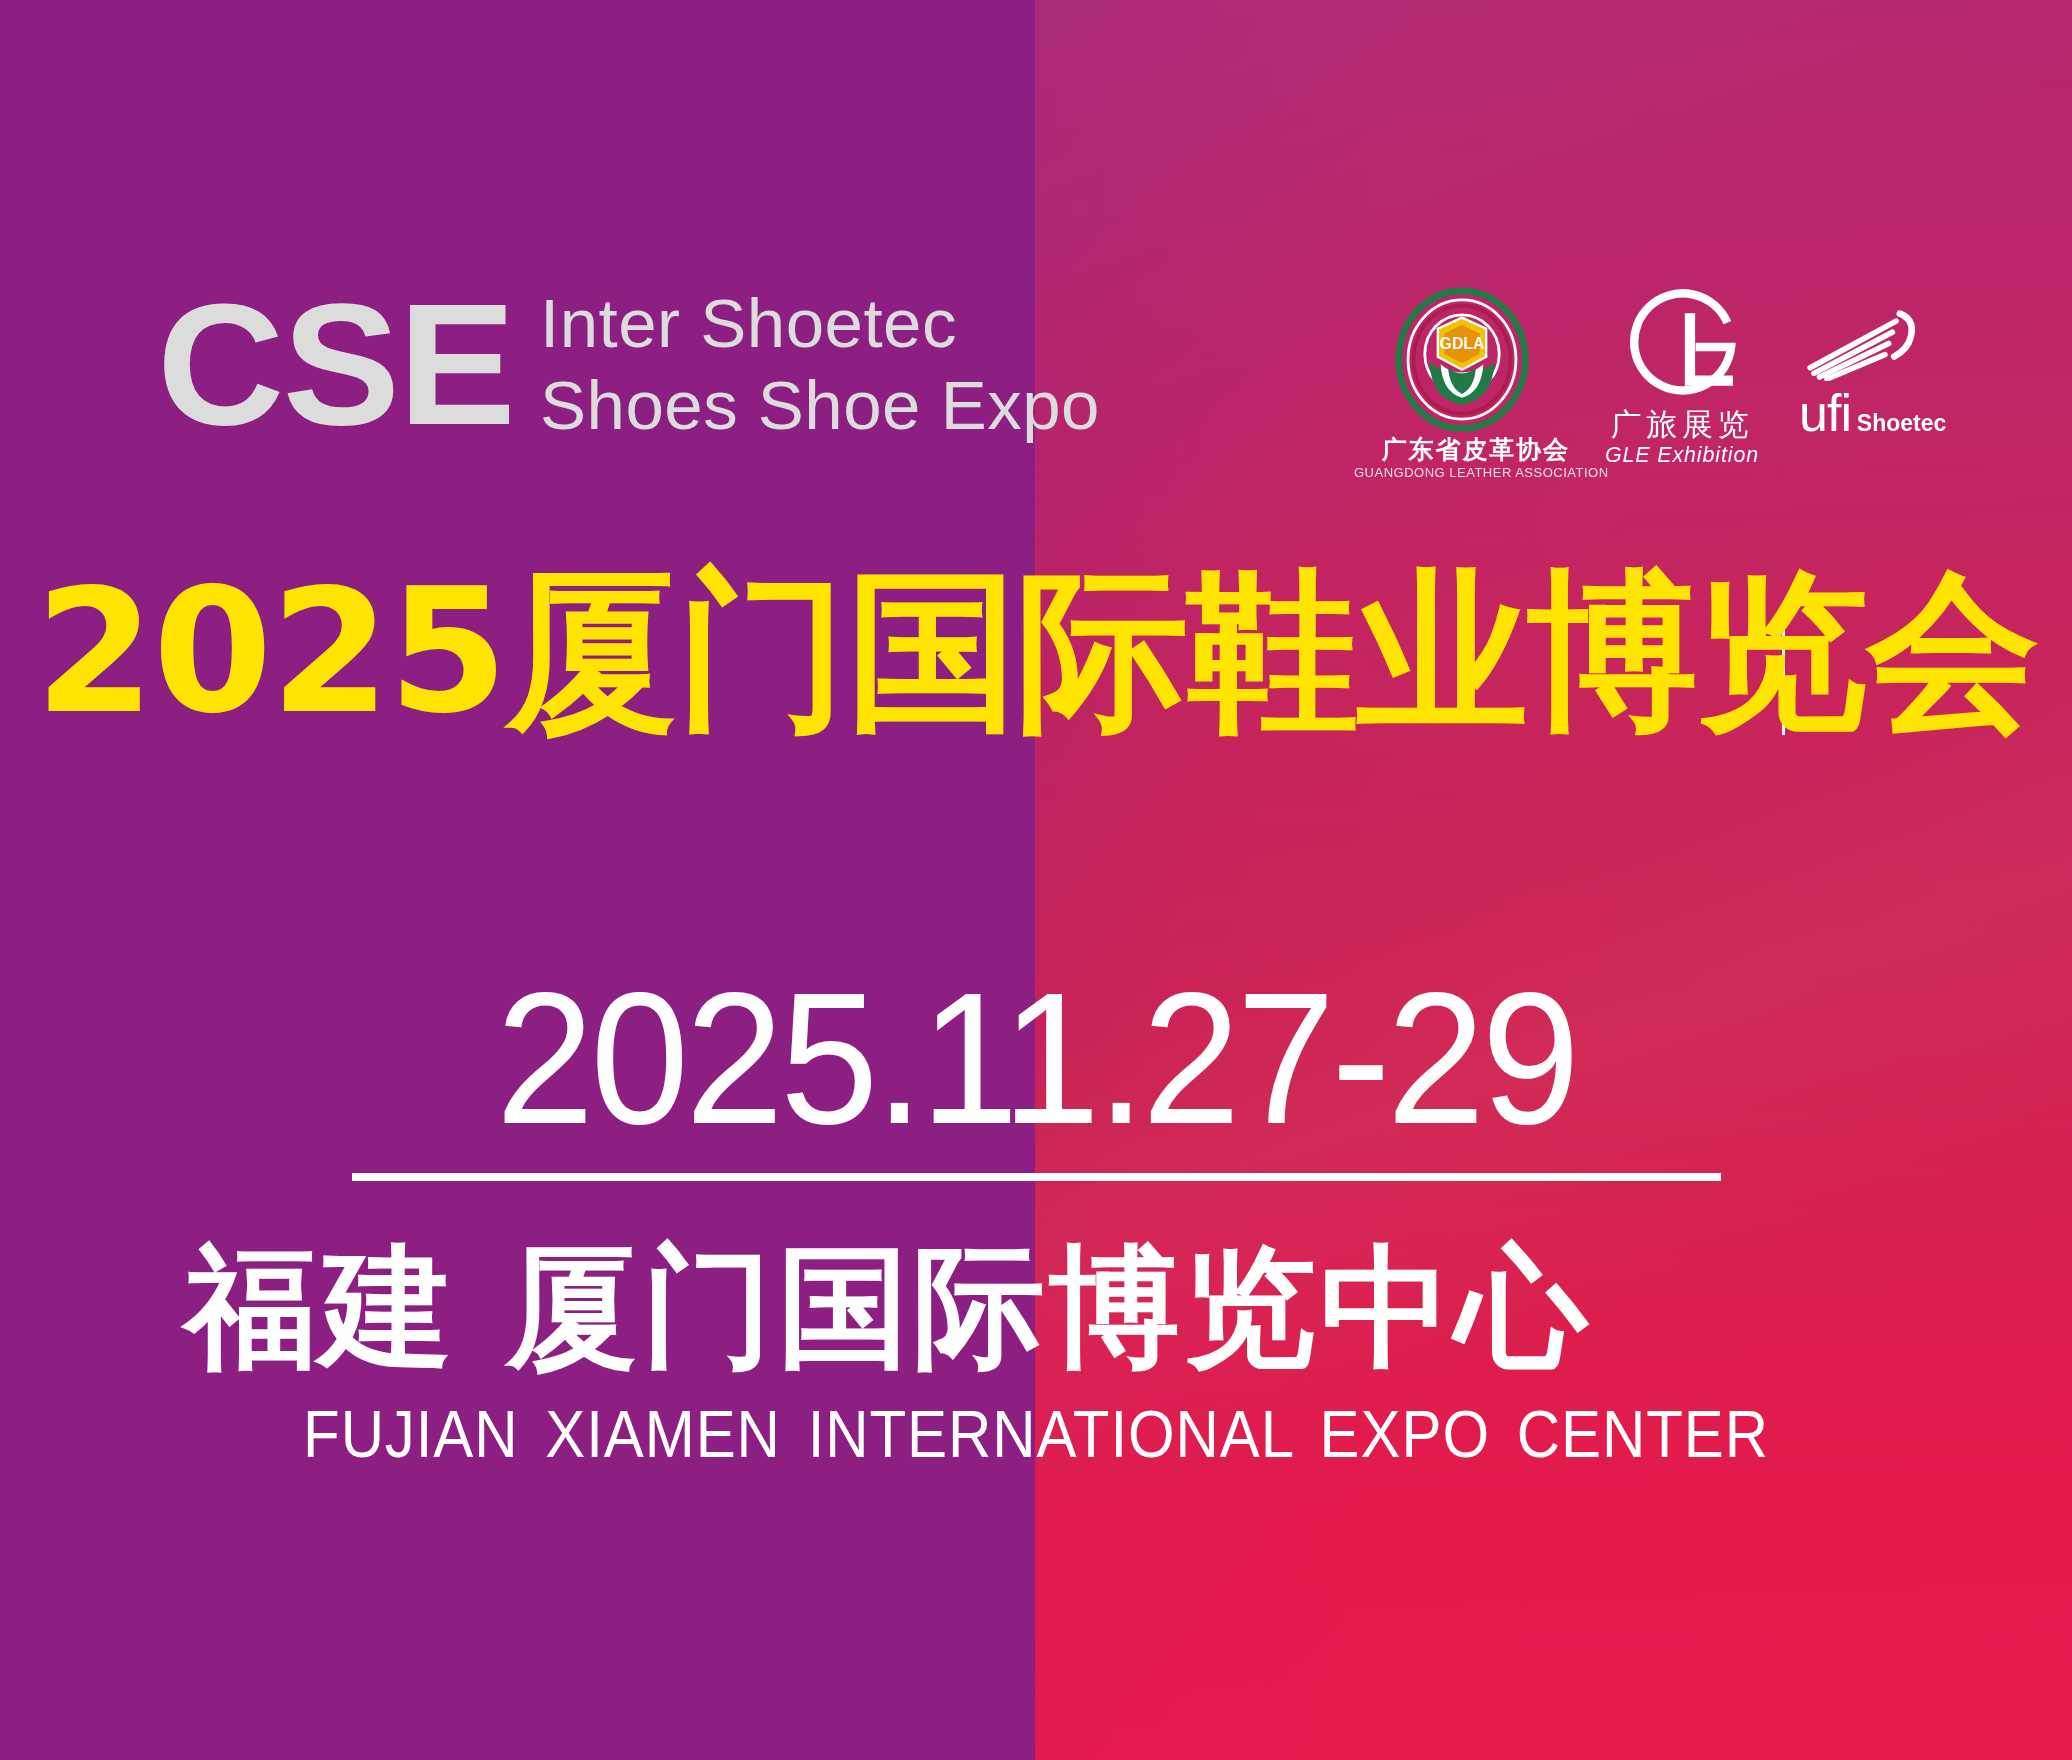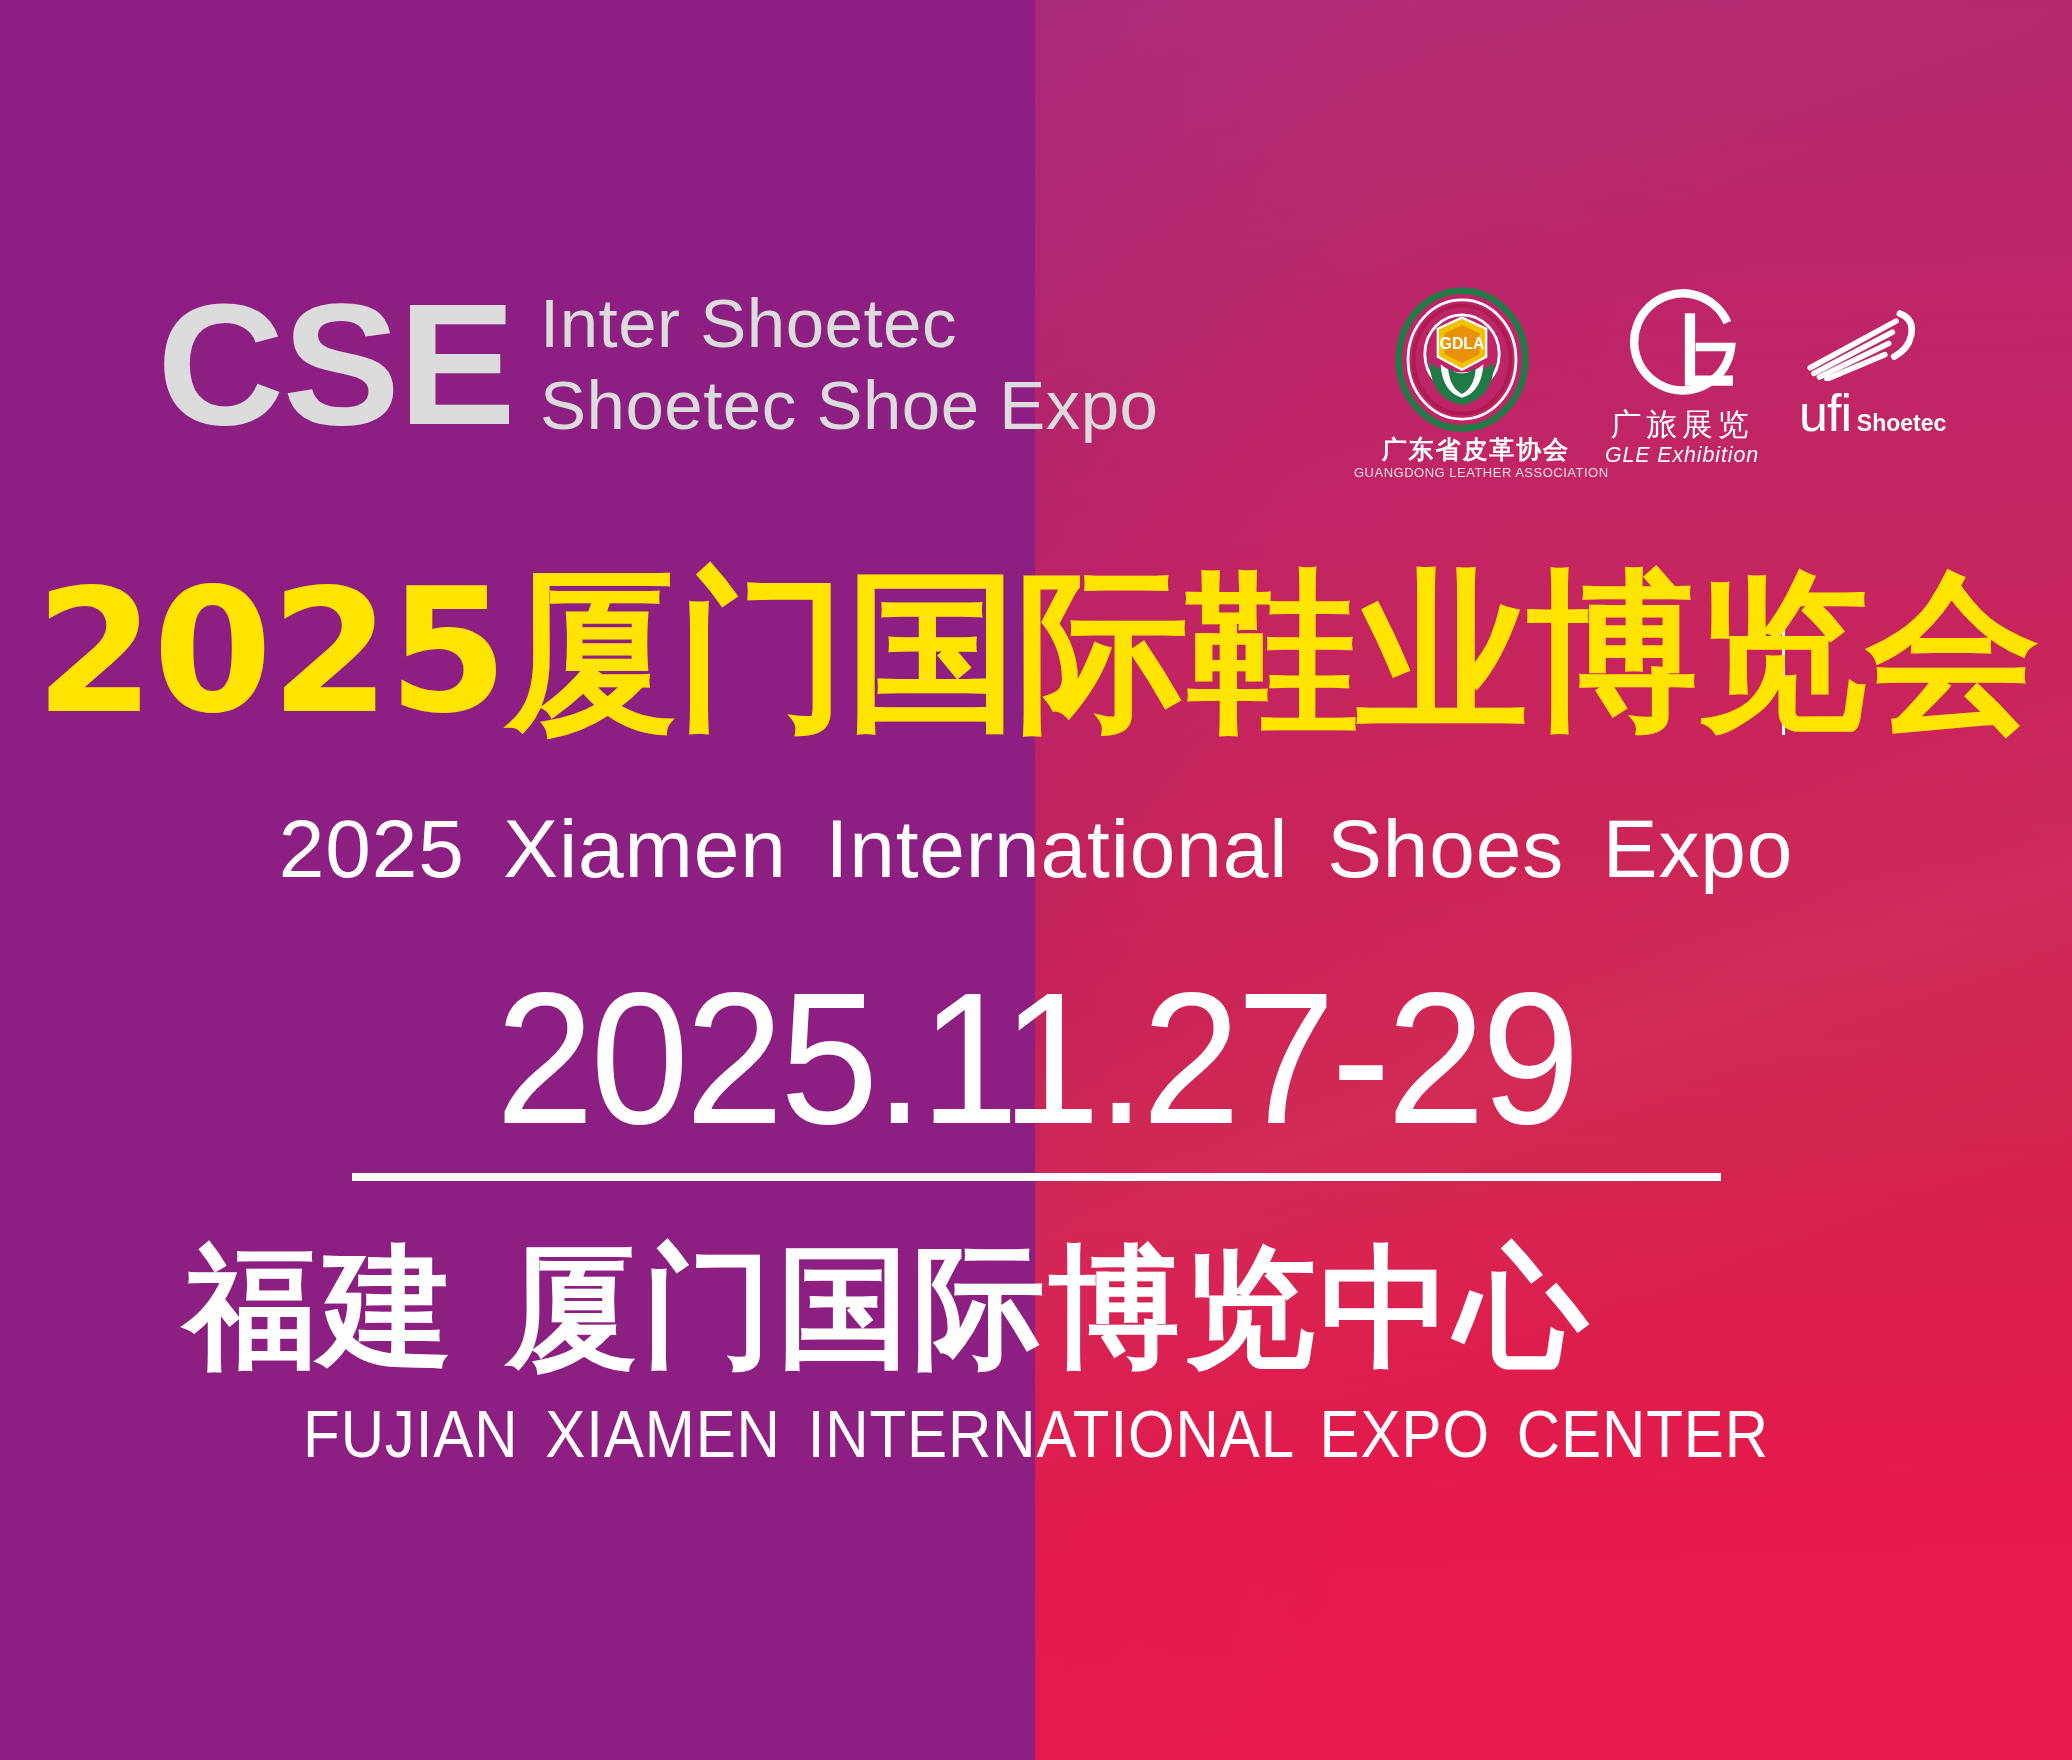--- a/index.html
+++ b/index.html
@@ -261,21 +261,21 @@
 
   <div class="bg-left"></div>
   <div class="bg-right"></div>
 
   <div class="header-row">
 
     <div class="cse-lockup">
       <div class="cse-mark">CSE</div>
       <div class="cse-words">
         <div>Inter Shoetec</div>
-        <div>Shoetec Shoe Expo</div>
+        <div>Shoes Shoe Expo</div>
       </div>
     </div>
 
     <div class="logo-gdla">
       <svg class="gdla-seal" width="140" height="147" viewBox="0 0 150 158">
         <ellipse cx="75" cy="79" rx="68" ry="74" fill="none" stroke="#1F7A45" stroke-width="7"></ellipse>
         <ellipse cx="75" cy="79" rx="58" ry="64" fill="none" stroke="#ffffff" stroke-width="3"></ellipse>
         <ellipse cx="75" cy="79" rx="52" ry="58" fill="none" stroke="#B01B4E" stroke-width="4"></ellipse>
         <ellipse cx="75" cy="73" rx="40" ry="42" fill="none" stroke="#ffffff" stroke-width="3"></ellipse>
         <path d="M40 82 q2 40 35 46 q33 -6 35 -46 q-14 12 -35 12 q-21 0 -35 -12z" fill="#1F7A45"></path>
@@ -310,20 +310,19 @@
       </svg>
       <div class="ufi-row">
         <span class="ufi-word">ufi</span>
         <span class="ufi-member">Shoetec</span>
       </div>
     </div>
 
   </div>
 
   <div class="title-cn">2025厦门国际鞋业博览会</div>
-  <div class="title-en">2025 Xiamen International Shoes Expo</div>
   <div class="date-line">2025.11.27-29</div>
   <div class="rule"></div>
   <div class="venue-cn">福建 厦门国际博览中心</div>
   <div class="venue-en">FUJIAN XIAMEN INTERNATIONAL EXPO CENTER</div>
 
 </div>
 
 
 </body></html>

